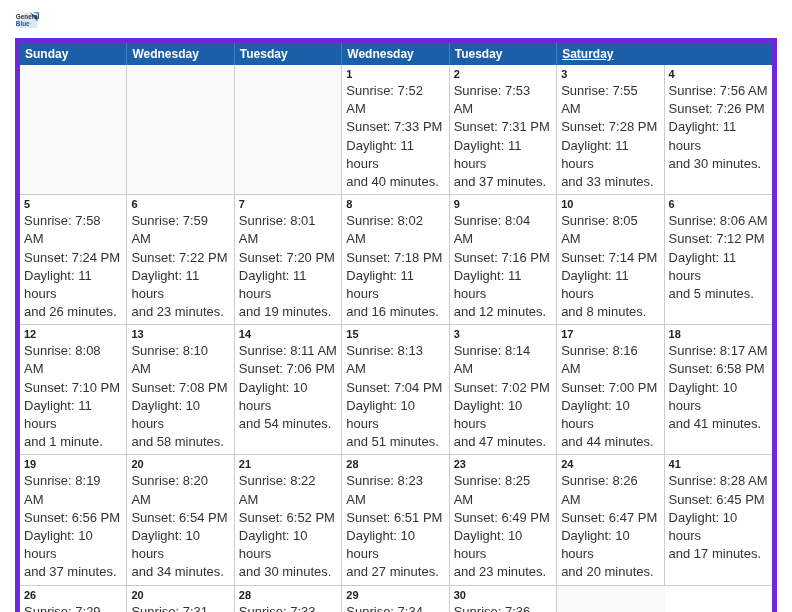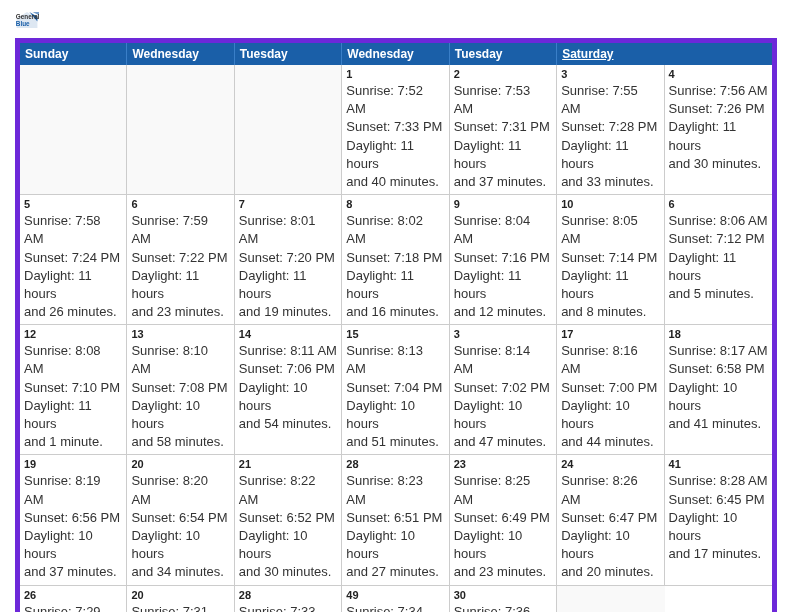--- a/index.html
+++ b/index.html
@@ -258,21 +258,21 @@
           </div>
           <div class="cal-cell">
             <span class="day-num">20</span>
             <div class="day-info">Sunrise: 7:31 AM<br>Sunset: 5:42 PM<br>Daylight: 10 hours<br>and 10 minutes.</div>
           </div>
           <div class="cal-cell">
             <span class="day-num">28</span>
             <div class="day-info">Sunrise: 7:33 AM<br>Sunset: 5:40 PM<br>Daylight: 10 hours<br>and 7 minutes.</div>
           </div>
           <div class="cal-cell">
-            <span class="day-num">49</span>
+            <span class="day-num">29</span>
             <div class="day-info">Sunrise: 7:34 AM<br>Sunset: 5:38 PM<br>Daylight: 10 hours<br>and 3 minutes.</div>
           </div>
           <div class="cal-cell">
             <span class="day-num">30</span>
             <div class="day-info">Sunrise: 7:36 AM<br>Sunset: 5:36 PM<br>Daylight: 10 hours<br>and 0 minutes.</div>
           </div>
           <div class="cal-cell empty"></div>
         </div>
       </div>
   </div>

